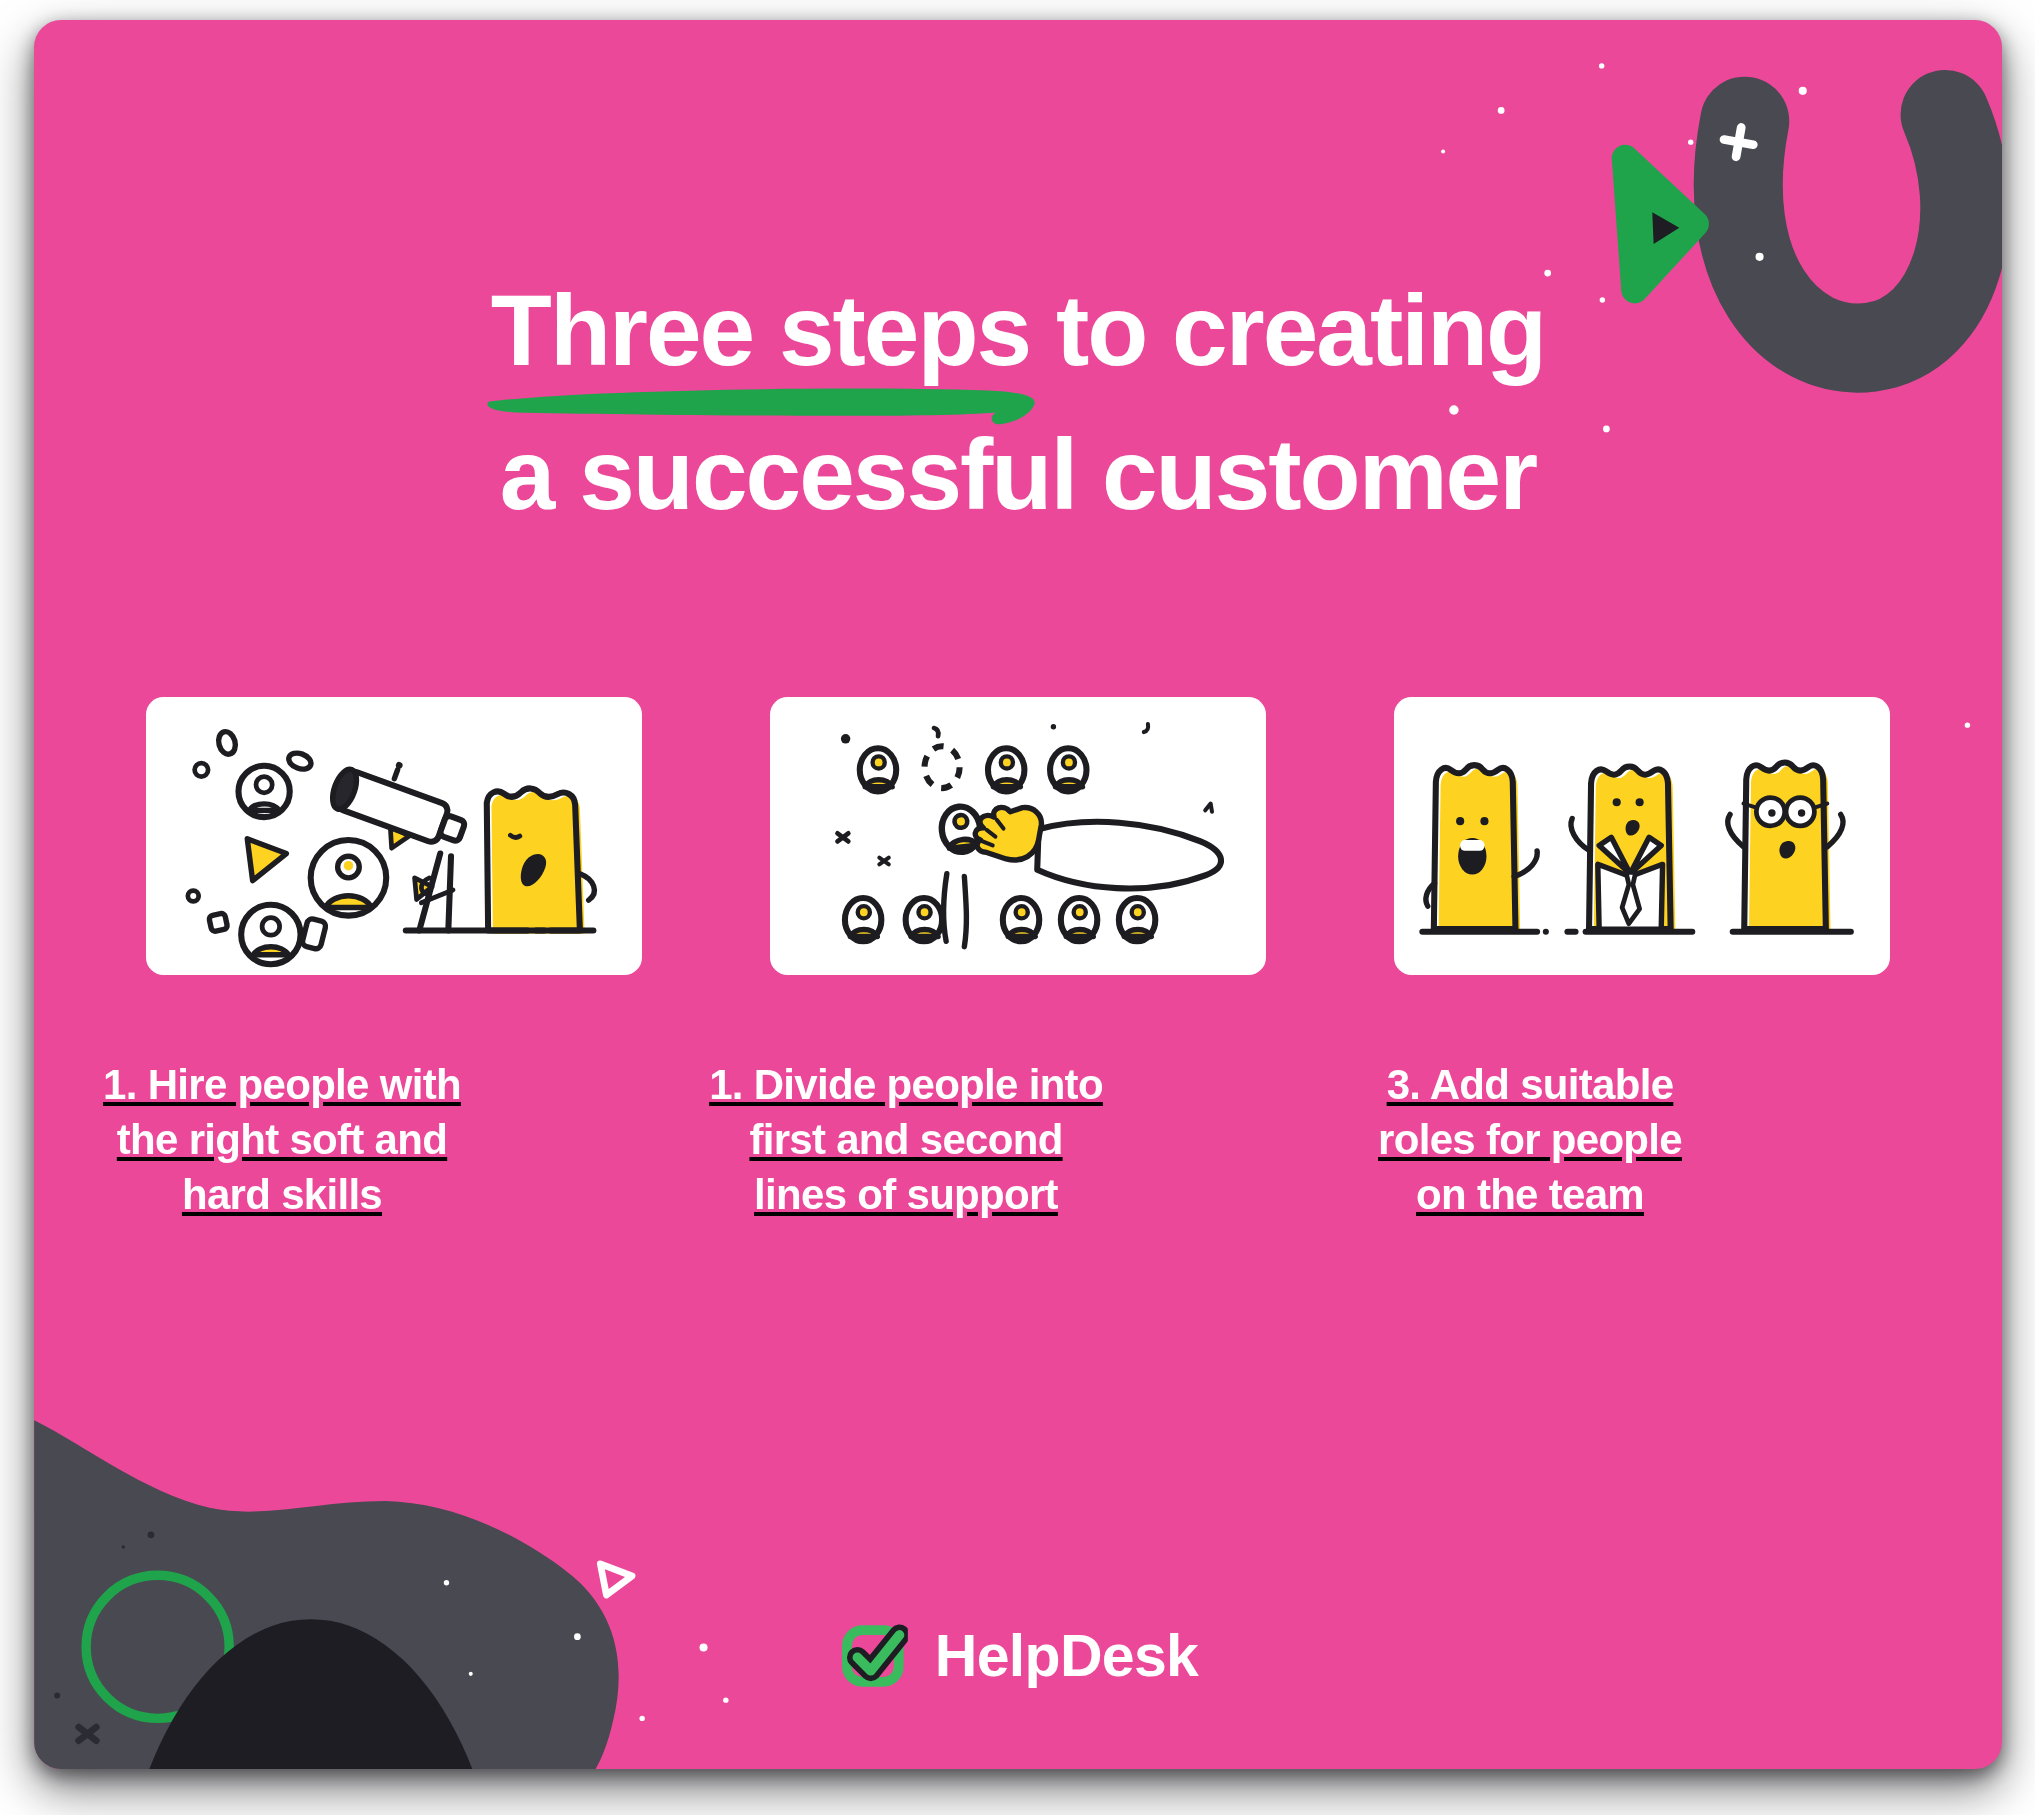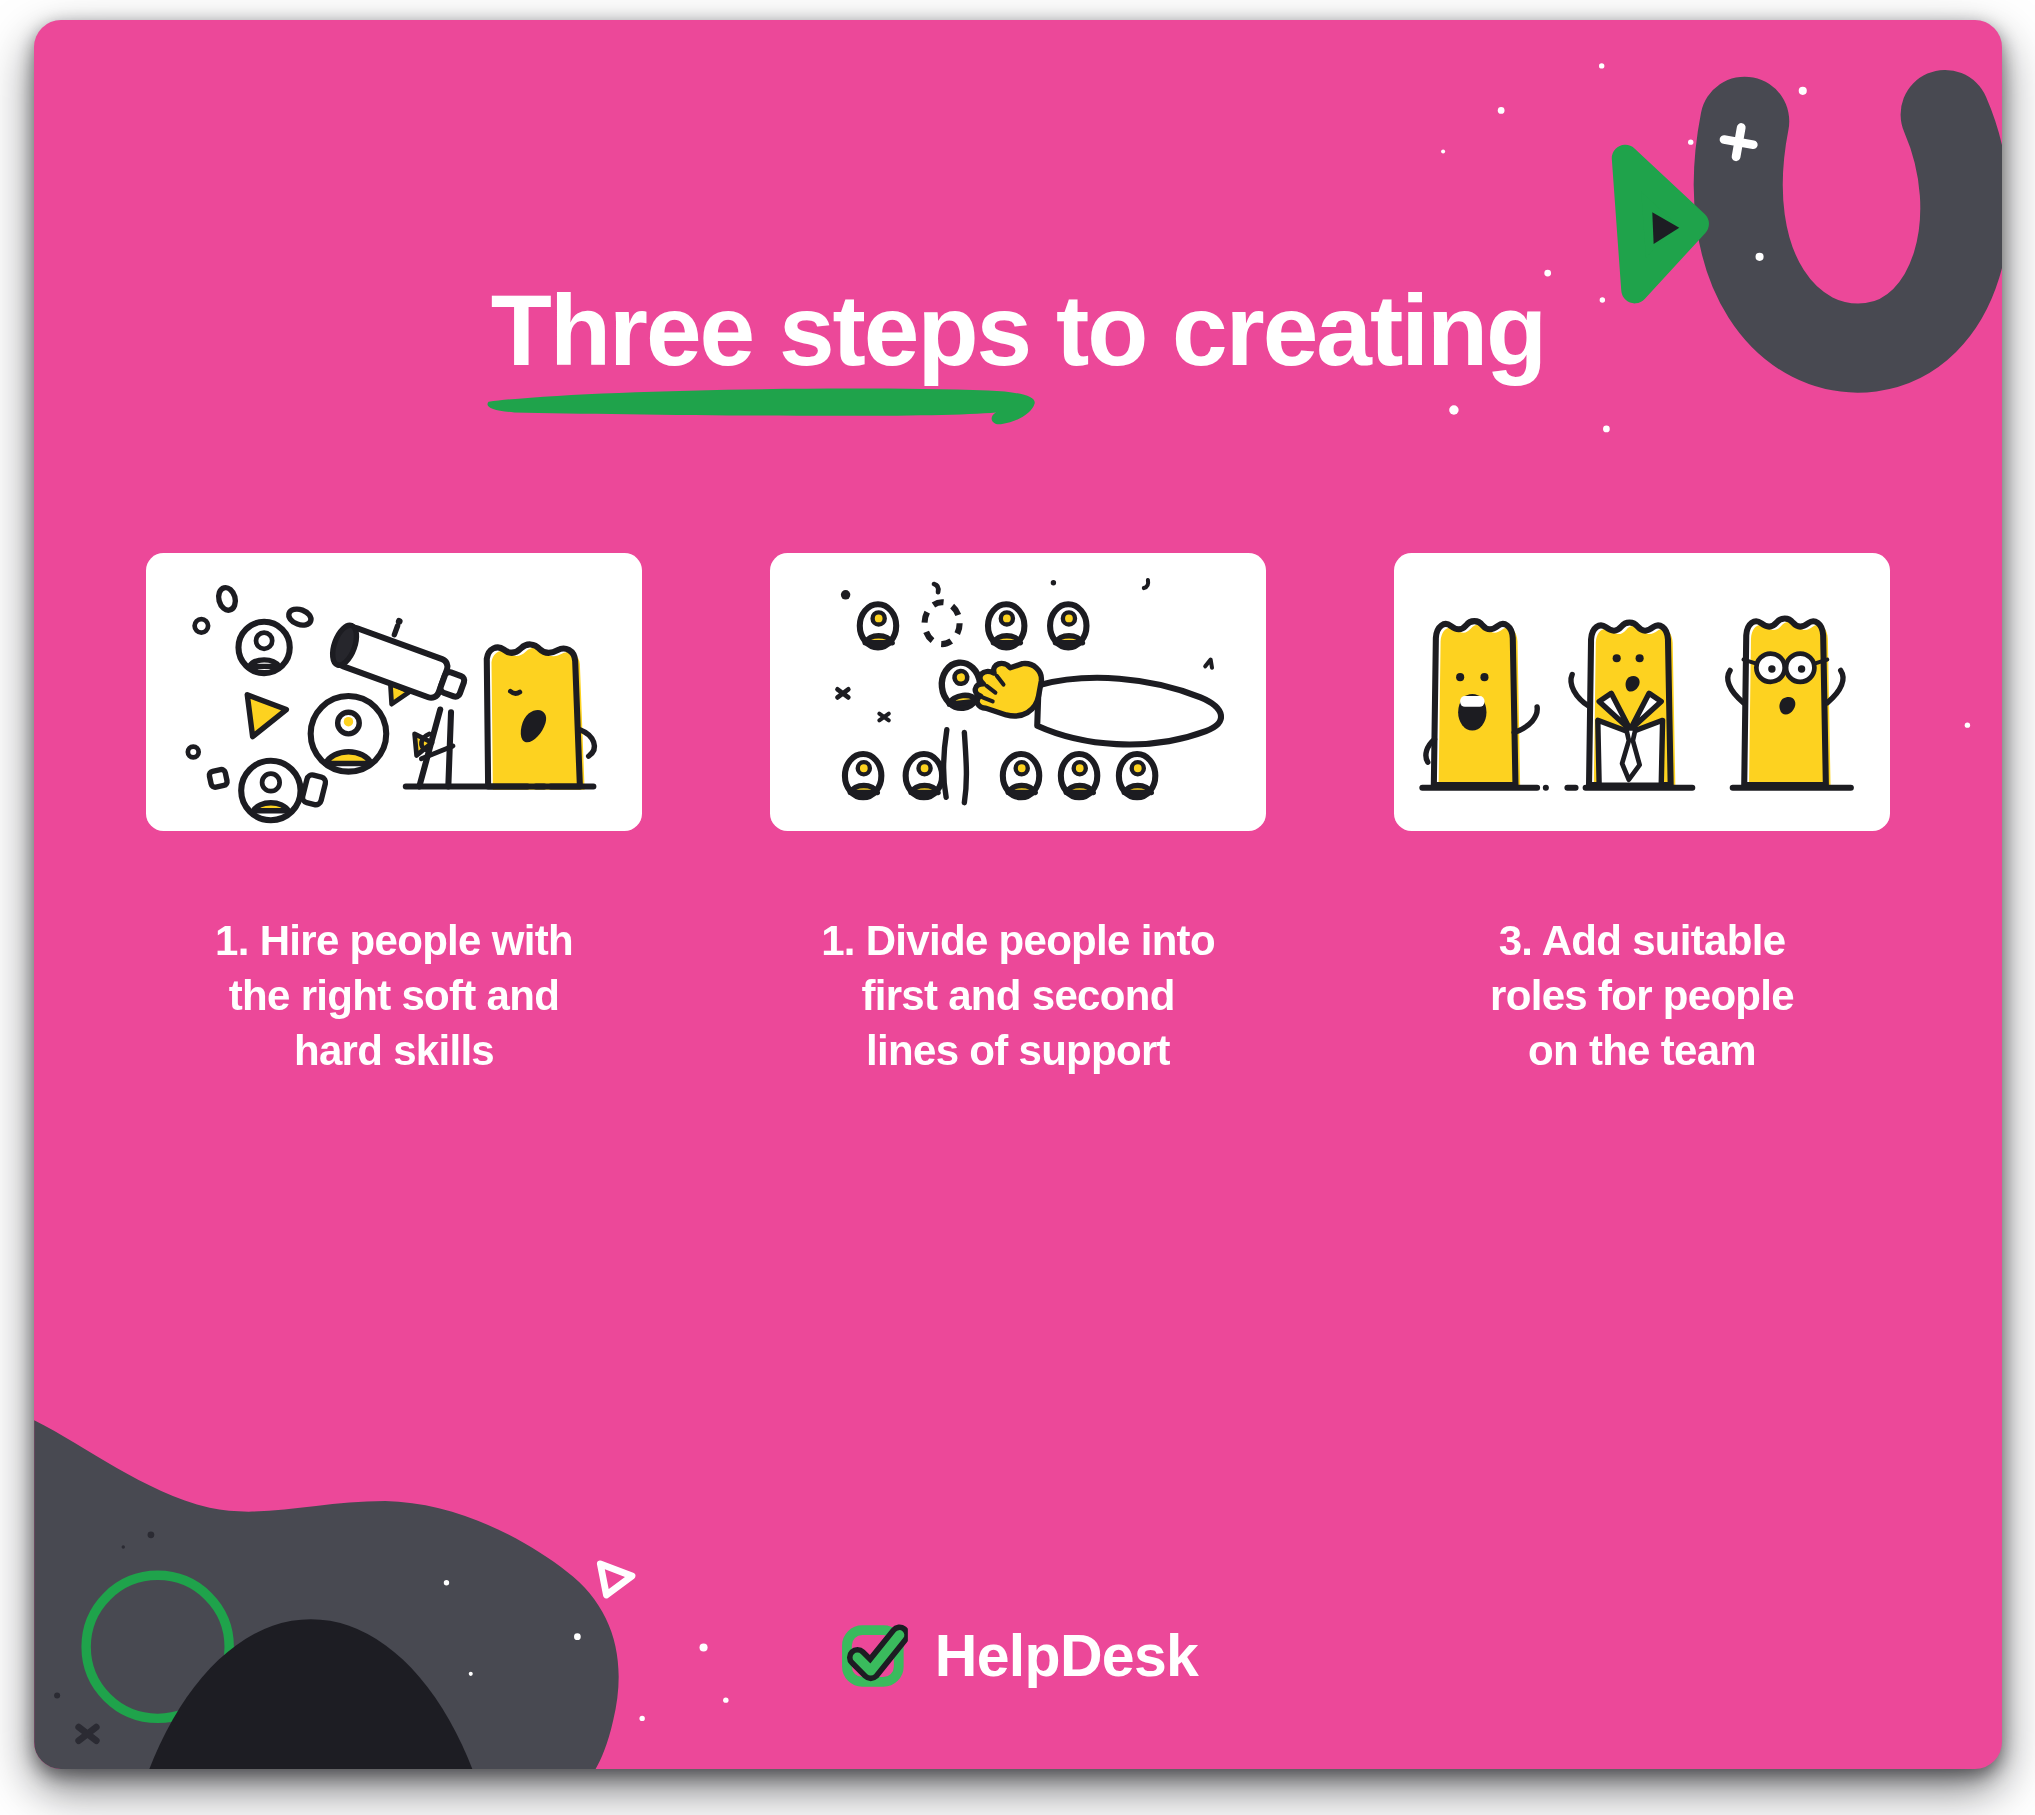--- a/index.html
+++ b/index.html
@@ -14,21 +14,21 @@
   .title{padding-top:238px;text-align:center;color:#ffffff;font-weight:700;
          font-size:100px;line-height:144px;letter-spacing:-2px;}
   .t-line{white-space:nowrap;}
   .hl-wrap{position:relative;display:inline-block;}
   .brush{position:absolute;left:-9.4px;bottom:-31px;width:106%;height:50px;}
 
   .cards{display:flex;justify-content:center;gap:128px;margin-top:151px;}
   .card{width:496px;height:278px;background:#ffffff;border-radius:17.5px;flex:0 0 auto;}
   .illu{display:block;width:100%;height:100%;}
 
-  .captions{display:flex;justify-content:center;gap:128px;margin-top:82px;}
+  .captions{display:flex;gap:128px;margin-top:82px;text-decoration:underline;}
   .cap{width:496px;text-align:center;color:#ffffff;font-weight:700;
        font-size:42px;line-height:55px;letter-spacing:-0.7px;}
   .cap span{display:block;}
 
   .logo{position:absolute;left:50%;top:1601px;transform:translateX(-50%);
         display:flex;align-items:center;gap:27px;}
   .logo-icon{width:70px;height:70px;display:block;}
   .logo-text{color:#ffffff;font-weight:700;font-size:59px;letter-spacing:-0.7px;}
 </style>
 </head>
@@ -87,20 +87,21 @@
       </g>
       <path d="M839,2288 L886,2306 L848,2334 Z" fill="none" stroke="#ffffff" stroke-width="10" stroke-linejoin="round"></path>
     </svg>
 
     <div class="content">
 
       <div class="title">
         <div class="t-line"><span class="hl-wrap"><span>Three steps</span><svg class="brush" viewBox="0 0 1060 80" preserveAspectRatio="none">
                 <path d="M14,30 C170,12 660,4 940,12 C1002,14 1032,22 1026,34 C1021,47 998,62 964,66 C947,68 940,54 955,47 C830,57 300,51 62,47 C22,45 6,38 14,30 Z" fill="#1fa34b"></path>
               </svg></span><span> to creating</span></div>
+        <div class="t-line">a successful customer</div>
       </div>
 
       <div class="cards">
 
         <div class="card">
           <svg class="illu" viewBox="0 0 735 412">
             <g fill="none" stroke="#1c1c21" stroke-linecap="round" stroke-linejoin="round">
 
               <ellipse cx="120" cy="68" rx="12" ry="17" stroke-width="8" transform="rotate(-15 120 68)"></ellipse>
               <circle cx="82" cy="108" r="10" stroke-width="7"></circle>

